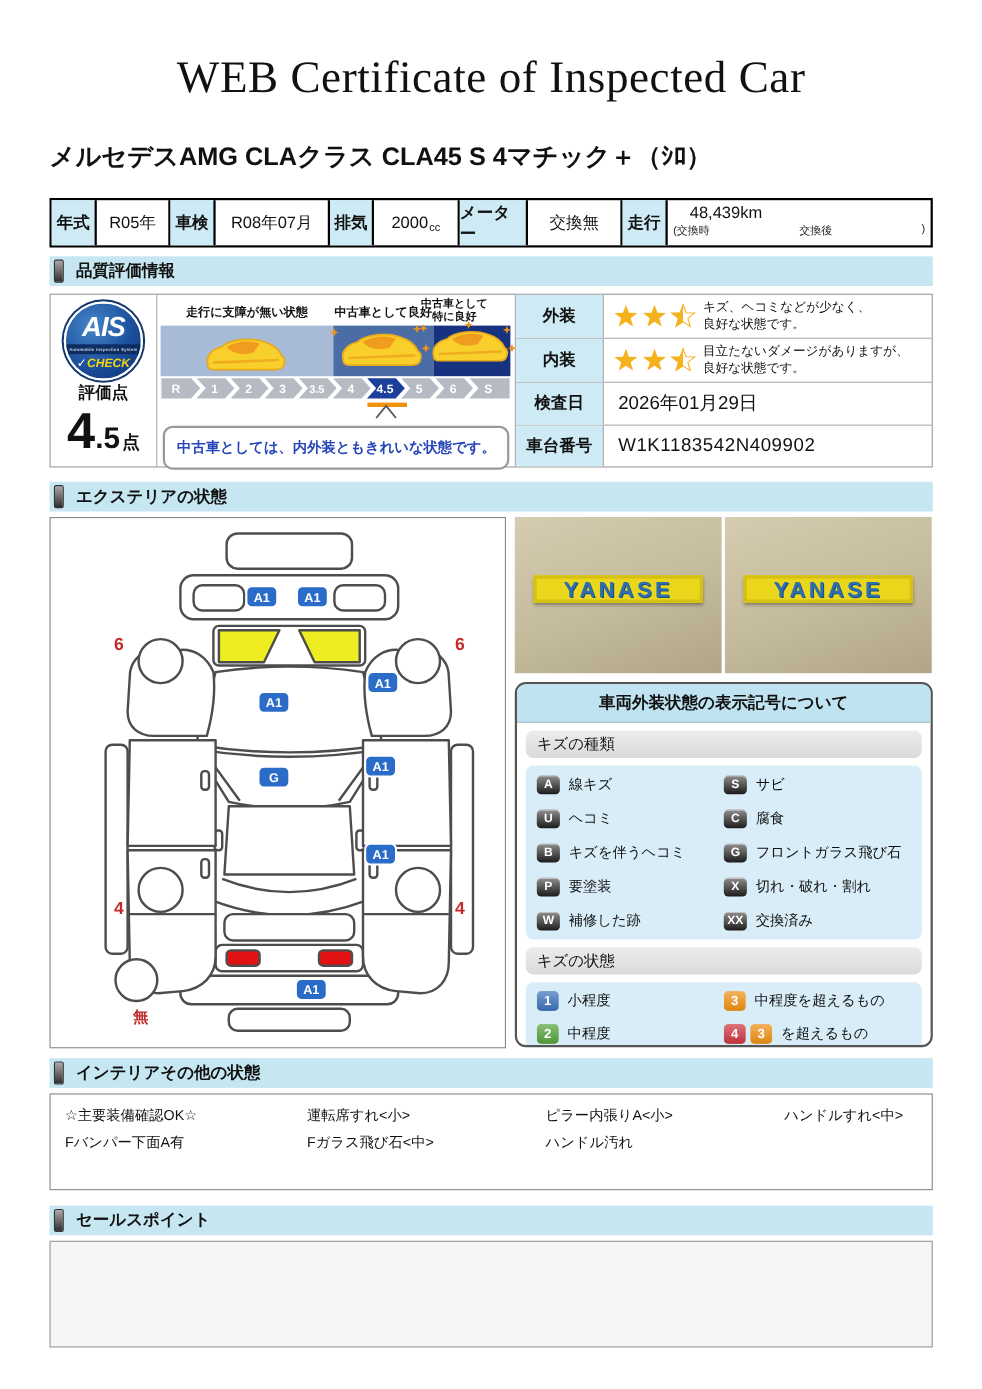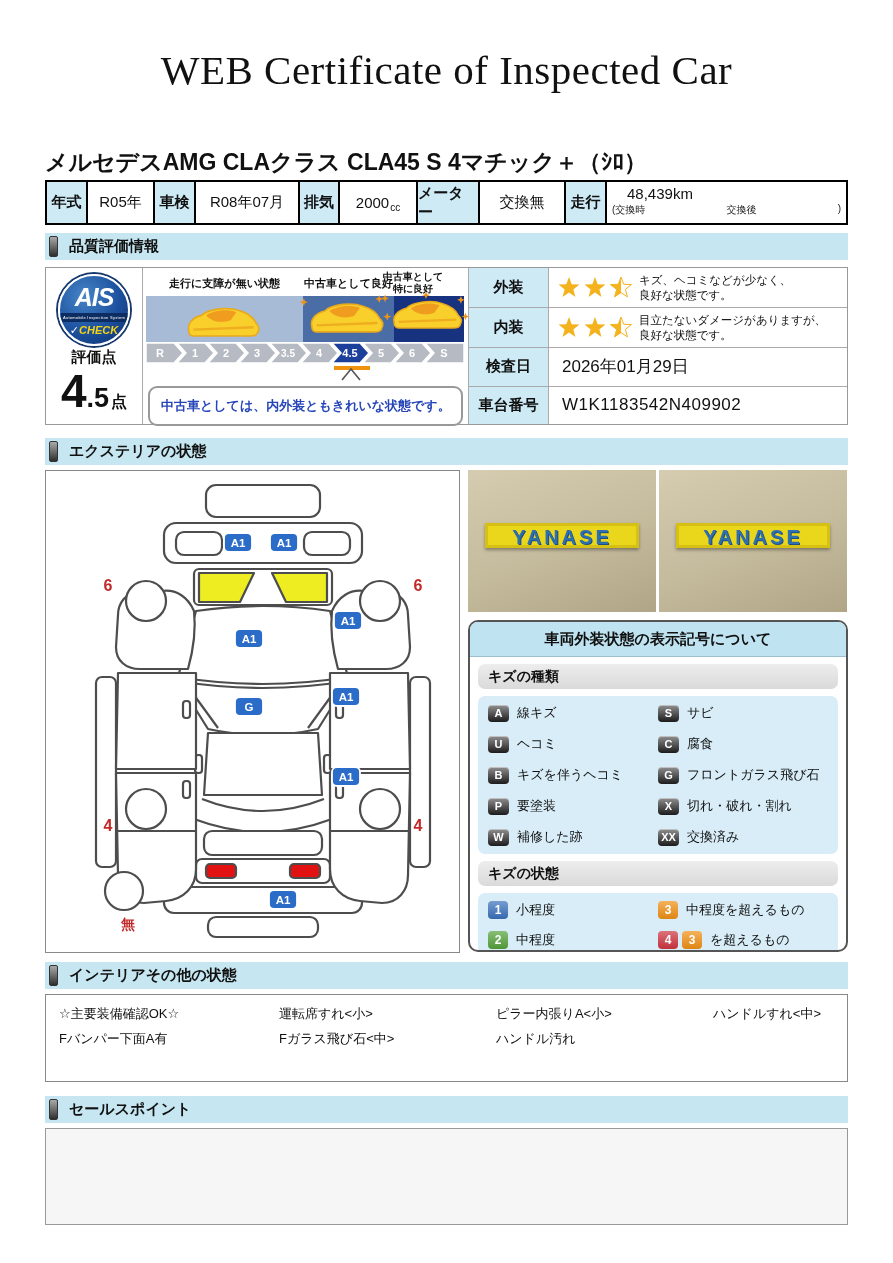--- a/index.html
+++ b/index.html
@@ -3,21 +3,21 @@
 <meta charset="utf-8">
 <style>
   html,body{margin:0;padding:0;background:#fff;}
   .page{position:relative;width:893px;height:1263px;background:#fff;overflow:hidden;
         font-family:"Liberation Sans","DejaVu Sans",sans-serif;color:#111;}
   .abs{position:absolute;}
 
   
   .title{top:46px;left:0;width:100%;text-align:center;
          font-family:"Liberation Serif","DejaVu Serif",serif;font-size:41px;letter-spacing:.5px;}
-  .car-name{top:147px;left:45px;font-size:23px;font-weight:600;}
+  .car-name{top:127px;left:45px;font-size:23px;font-weight:600;}
 
   
   .spec{top:180px;left:45px;width:803px;height:45px;border:2px solid #000;display:flex;box-sizing:border-box;}
   .sc{border-right:2px solid #000;display:flex;align-items:center;justify-content:center;
       font-size:15px;box-sizing:border-box;}
   .sc:last-child{border-right:none;flex:1;}
   .sc.lbl{background:#cdeaf5;font-weight:700;}
   .cc-unit{font-size:10px;position:relative;top:5px;margin-left:1px;}
   .mile{flex-direction:column;align-items:stretch;justify-content:flex-start;padding-top:3px;}
   .mile .mv{font-size:15px;padding-left:20px;}
@@ -86,21 +86,21 @@
         border:3px solid #d6c013;box-shadow:0 2px 3px rgba(0,0,0,.35);
         display:flex;align-items:flex-start;justify-content:center;box-sizing:border-box;}
   .sign span{font-weight:800;font-size:20px;letter-spacing:3px;color:#2e6fae;text-shadow:1px 1px 0 #1d4e85;}
 
   .legend{top:620px;left:468px;width:380px;height:332px;border:2px solid #555;border-radius:10px;
           overflow:hidden;background:#fff;box-sizing:border-box;}
   .leg-title{height:34px;background:#bfe3f0;display:flex;align-items:center;justify-content:center;
              font-weight:700;font-size:15px;border-bottom:1px solid #9dbecb;}
   .leg-body{padding:7px 8px;}
   .band{height:25px;background:linear-gradient(180deg,#ededed,#dadada);border-radius:7px;display:flex;
-        align-items:center;padding-left:10px;font-weight:700;font-size:14px;margin-bottom:7px;}
+        align-items:center;padding-left:10px;font-weight:400;font-size:14px;margin-bottom:7px;}
   .panel{background:#d8edf7;border-radius:7px;padding:8px 10px;margin-bottom:7px;}
   .kgrid{display:grid;grid-template-columns:1fr 1fr;row-gap:13px;}
   .kitem{display:flex;align-items:center;font-size:13px;}
   .kbadge{min-width:21px;height:17px;border-radius:4px;background:linear-gradient(180deg,#909090,#1b1b1b);
           color:#fff;font-weight:700;font-size:11px;display:flex;align-items:center;justify-content:center;
           margin-right:8px;padding:0 2px;box-shadow:inset 0 1px 0 rgba(255,255,255,.45);box-sizing:border-box;}
   .sgrid{display:grid;grid-template-columns:1fr 1fr;row-gap:12px;}
   .sbadge{min-width:20px;height:18px;border-radius:4px;color:#fff;font-weight:700;font-size:12px;
           display:flex;align-items:center;justify-content:center;margin-right:8px;
           background-image:linear-gradient(rgba(255,255,255,.3),rgba(0,0,0,.08));box-sizing:border-box;}

